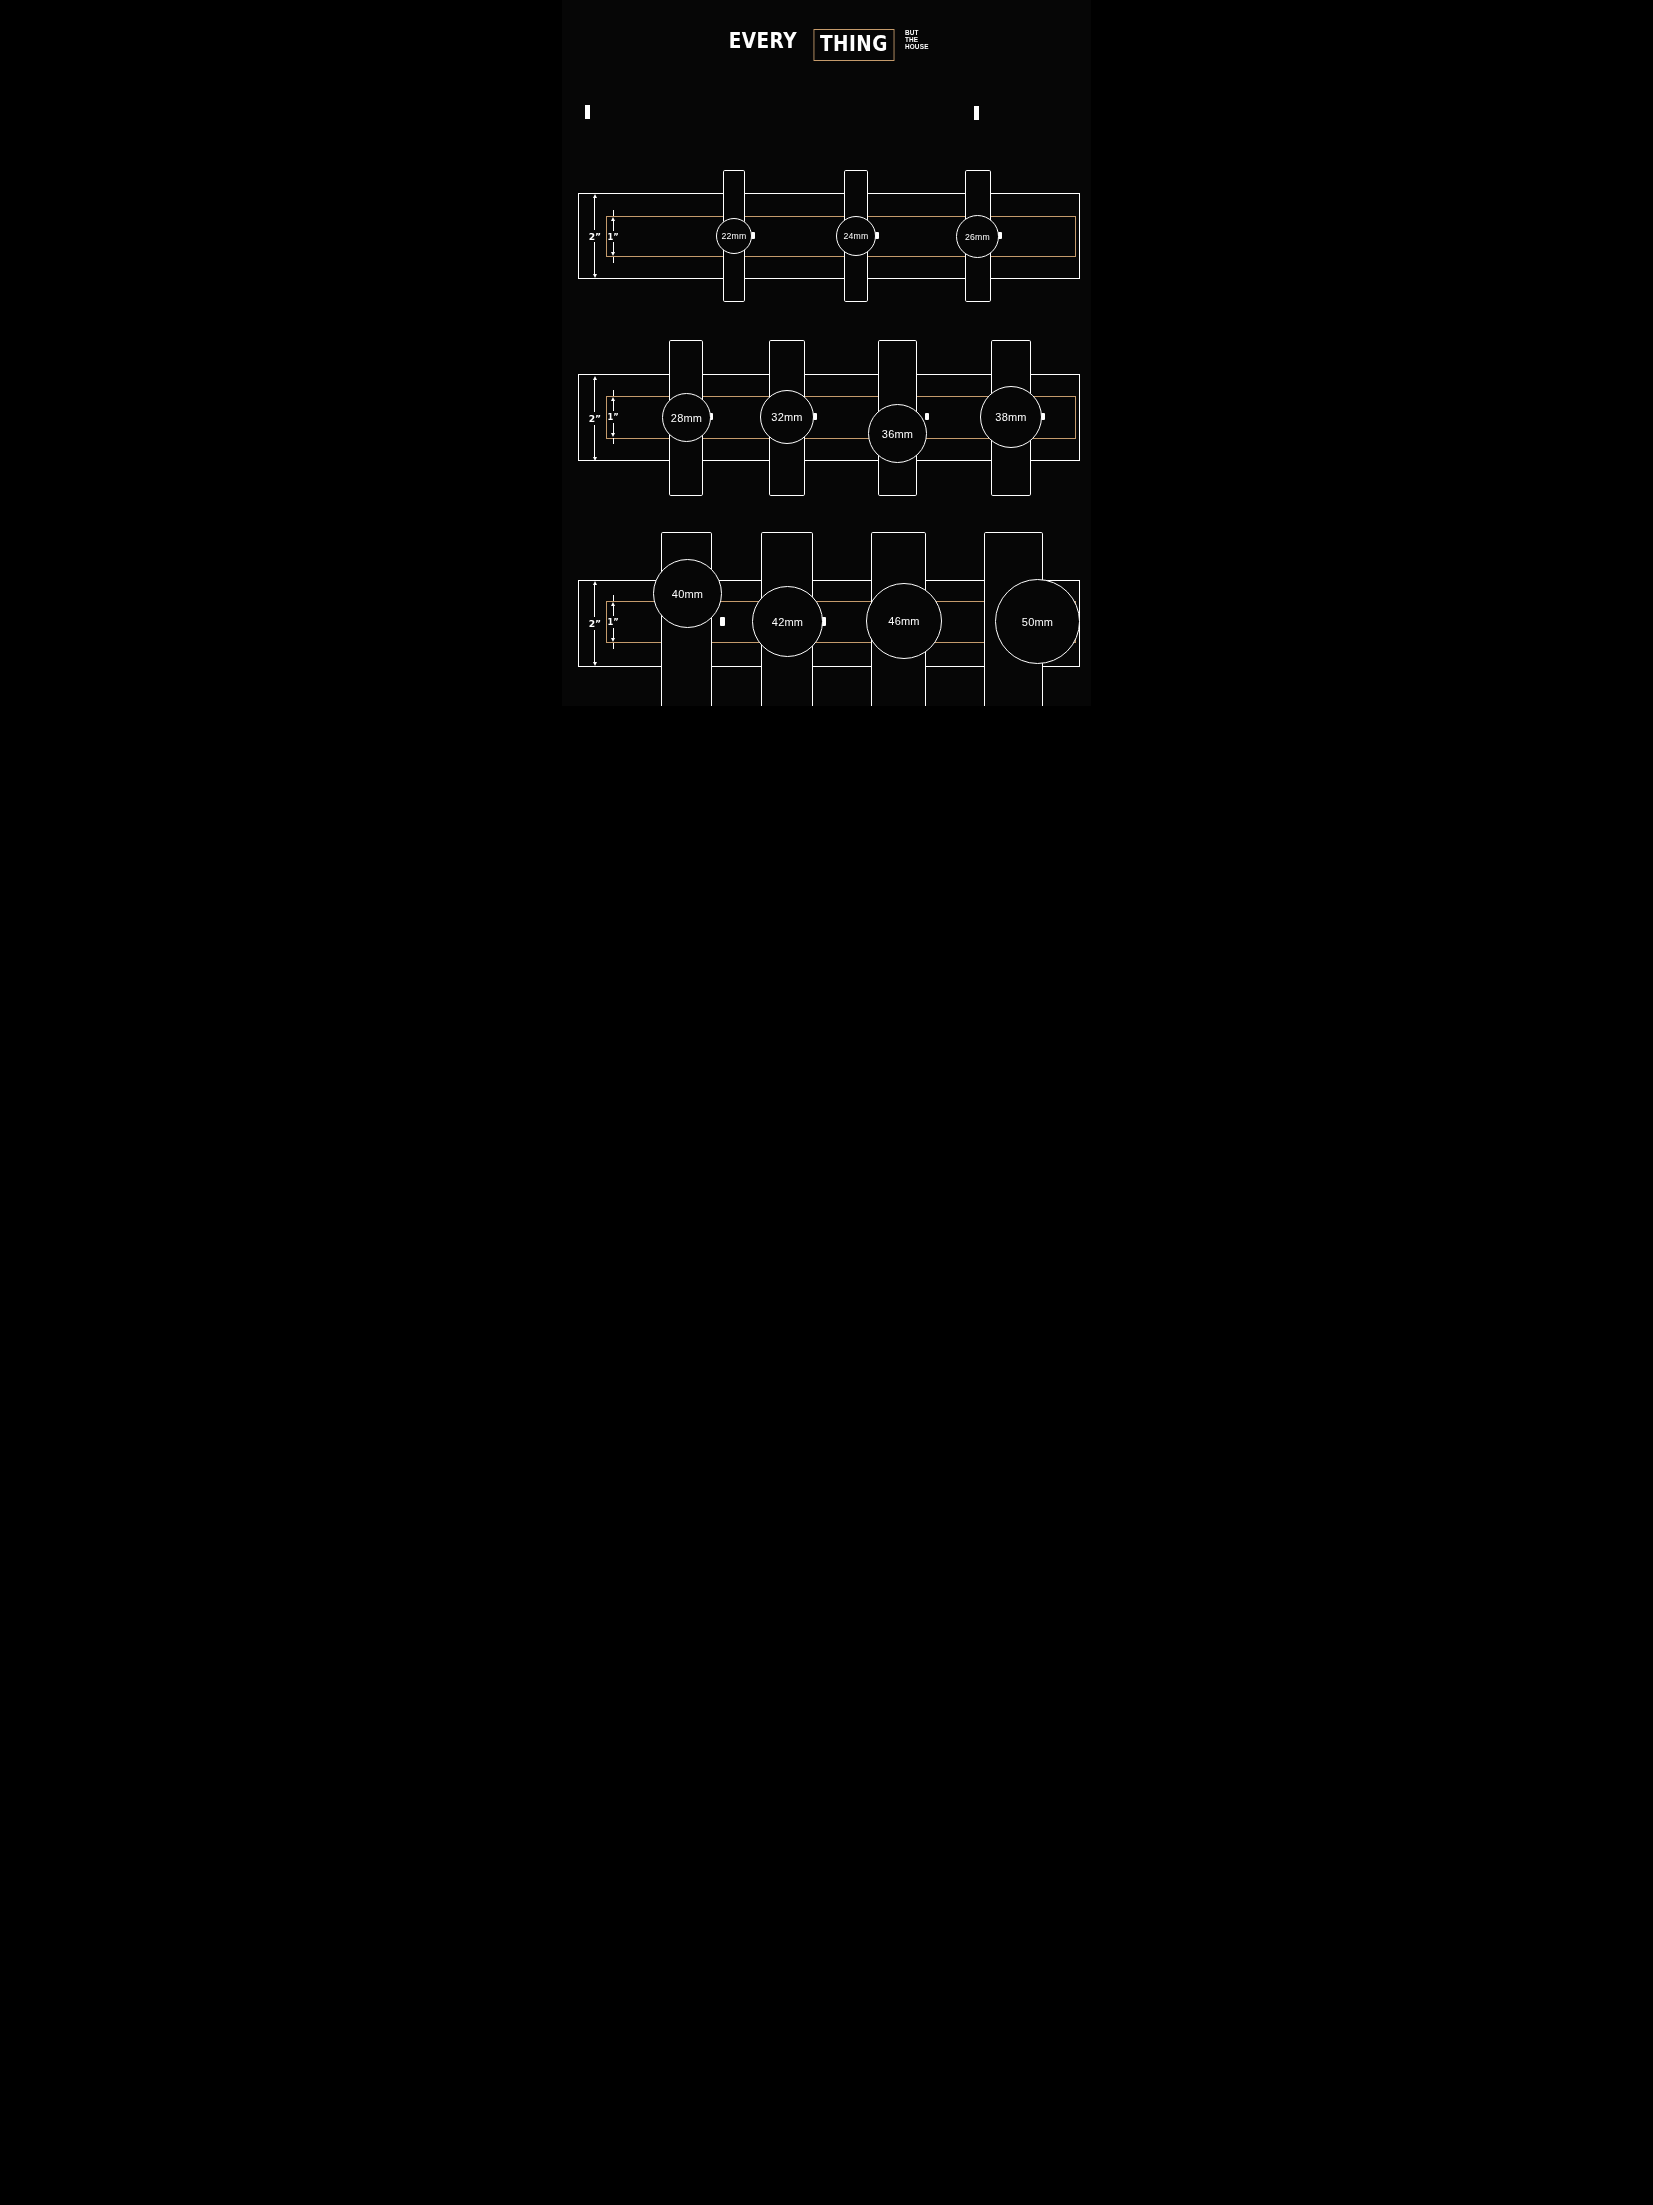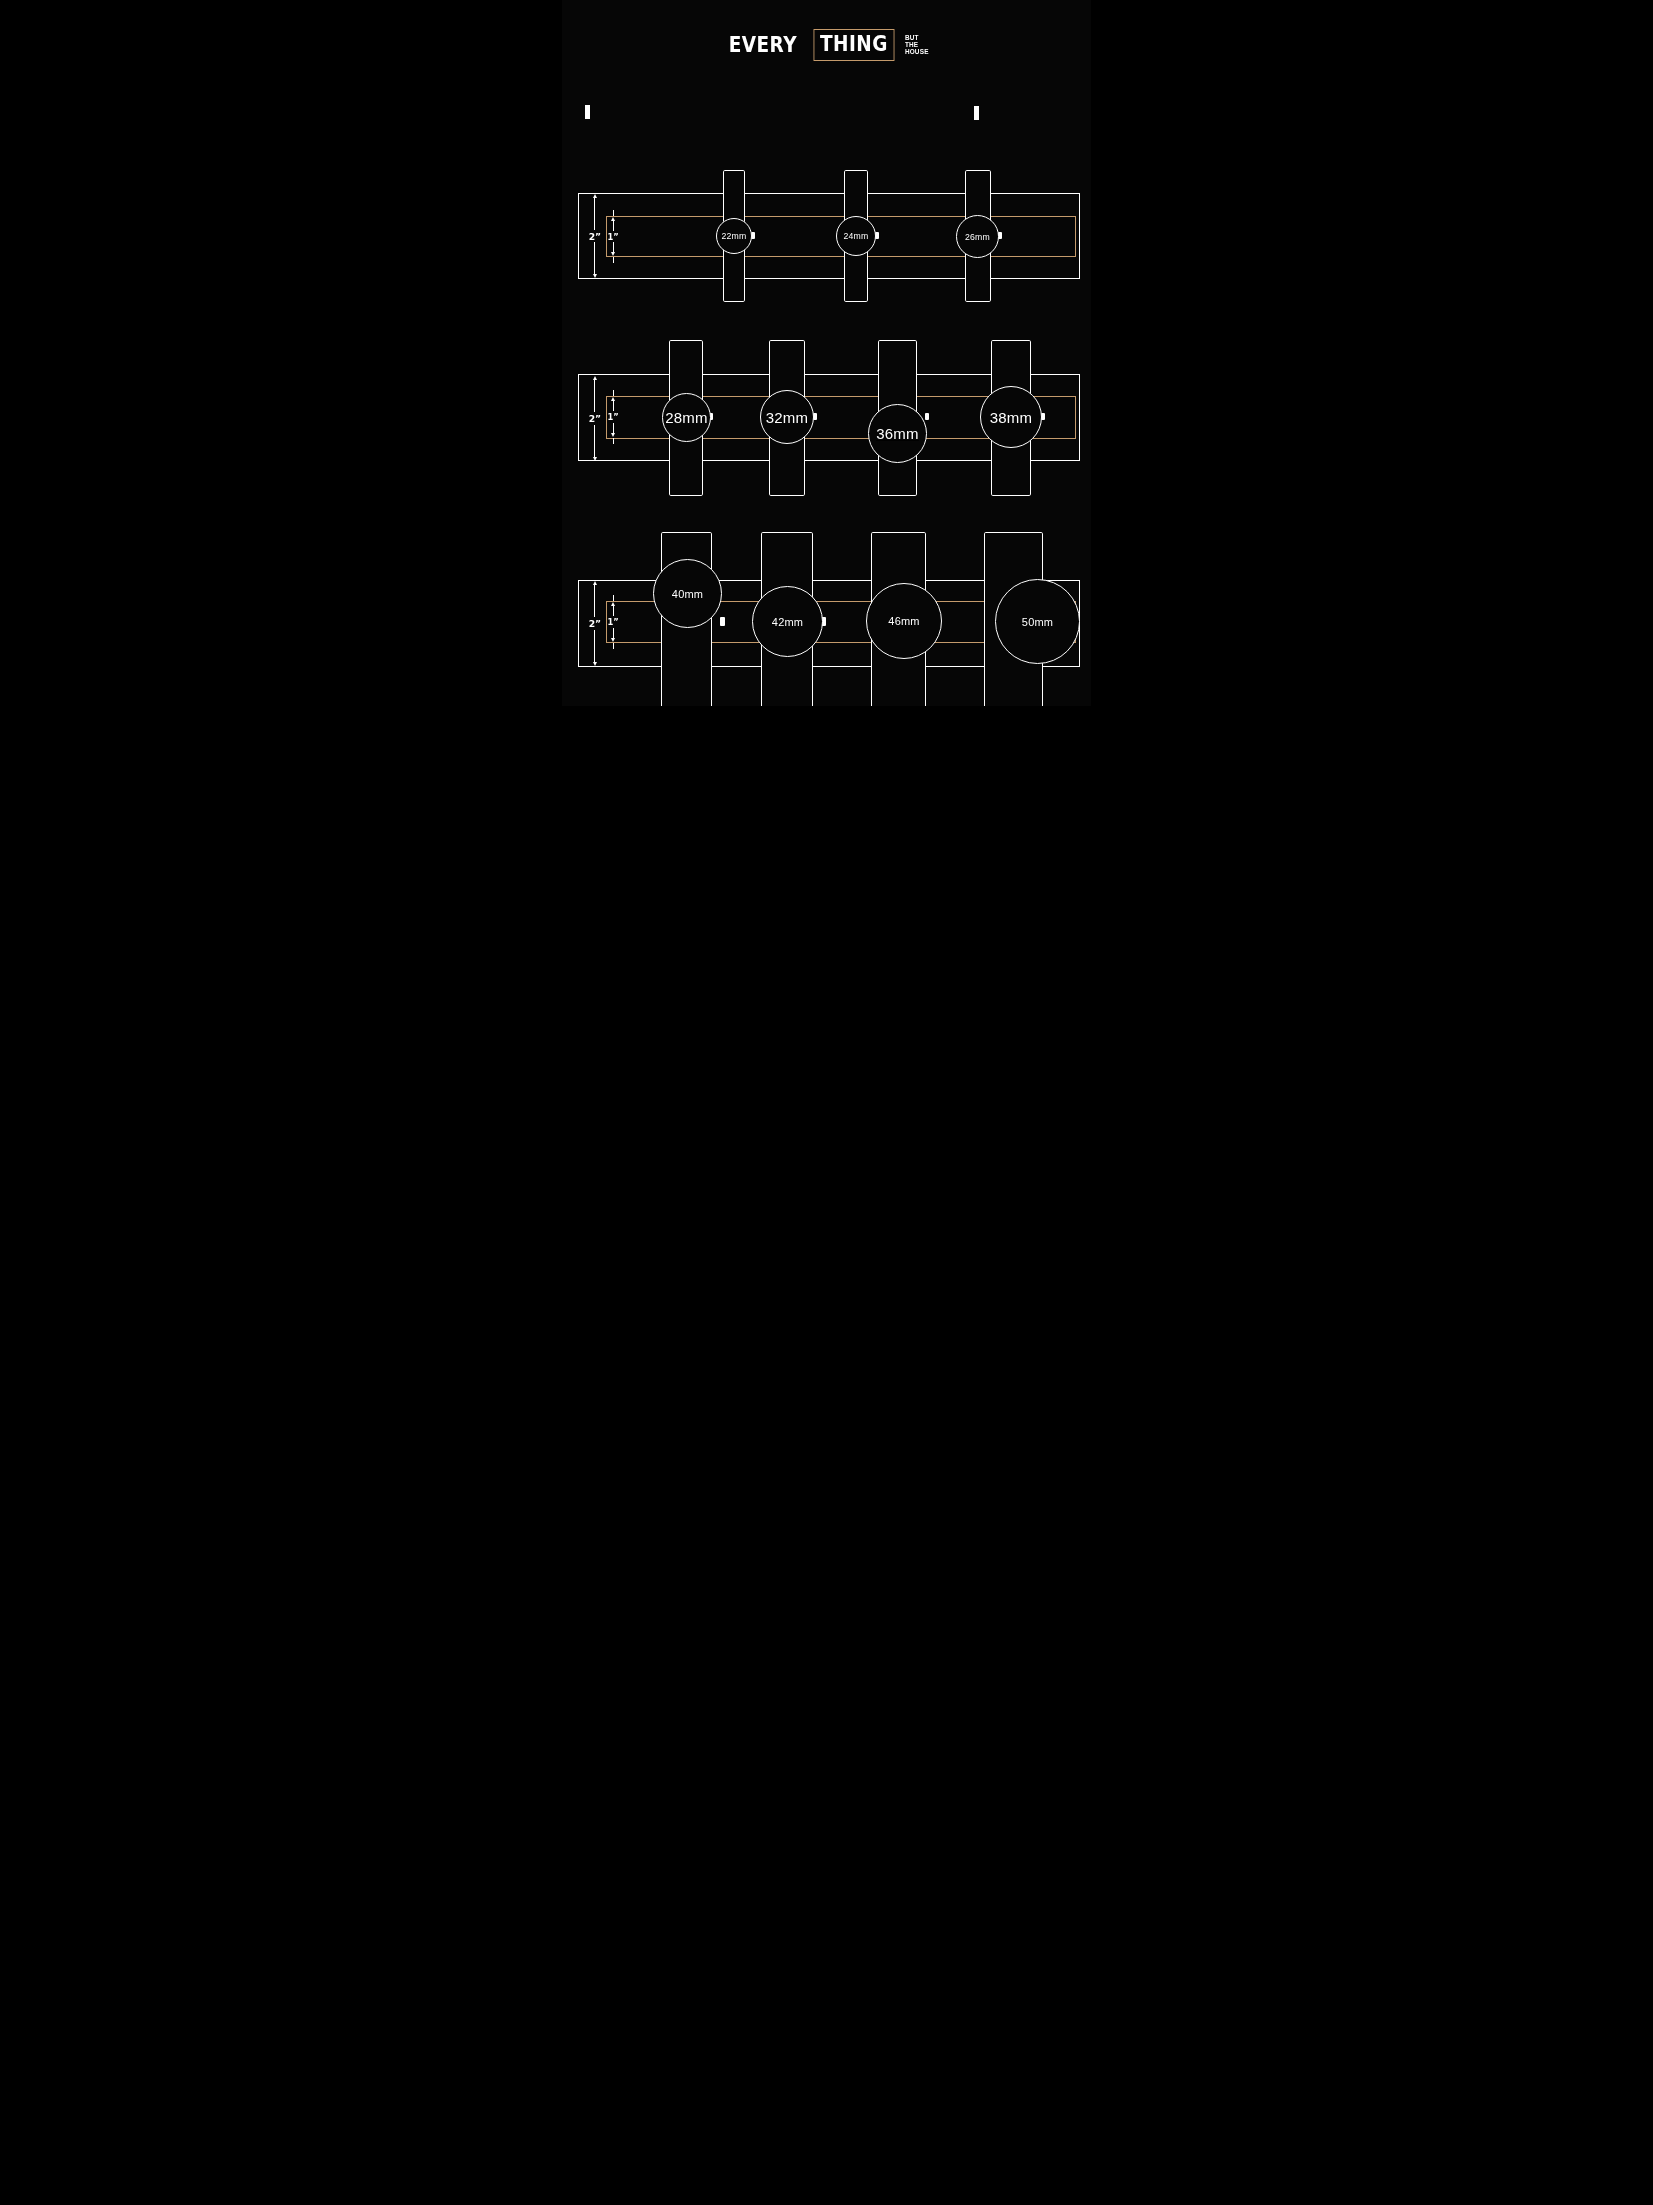--- a/index.html
+++ b/index.html
@@ -13,21 +13,21 @@
   #page{
     position:relative;
     width:529px;height:706px;
     margin:0 auto;
     background:var(--bg);
     overflow:hidden;
   }
   
   .logo{
     position:absolute;top:28.5px;left:0;width:100%;
-    display:flex;justify-content:center;align-items:center;gap:5.5px;
+    display:flex;justify-content:center;align-items:flex-start;gap:5.5px;
     z-index:6;
   }
   .logo .word{
     color:var(--fg);
     font-family:"DejaVu Sans", sans-serif;
     font-weight:800;font-size:21px;letter-spacing:0.5px;
     transform:scaleX(.88);transform-origin:center;
   }
   .logo .boxed{
     border:1.8px solid var(--accent);
@@ -86,21 +86,21 @@
   .crown{
     position:absolute;background:var(--fg);border-radius:0.9px;z-index:3;
   }
   .face{
     position:absolute;background:var(--bg);
     border:1.8px solid var(--fg);border-radius:50%;z-index:4;
     display:flex;align-items:center;justify-content:center;
   }
   .size-label{color:var(--fg);font-weight:400;letter-spacing:0.2px;}
   .fs-s .size-label{font-size:8.7px;}
-  .fs-m .size-label{font-size:15px;}
+  .fs-m .size-label{font-size:11px;}
   .fs-l .size-label{font-size:11px;}
 </style>
 </head>
 <body>
 
 <div id="page">
 
   <div class="logo">
     <span class="word">EVERY</span>
     <span class="word boxed">THING</span>

